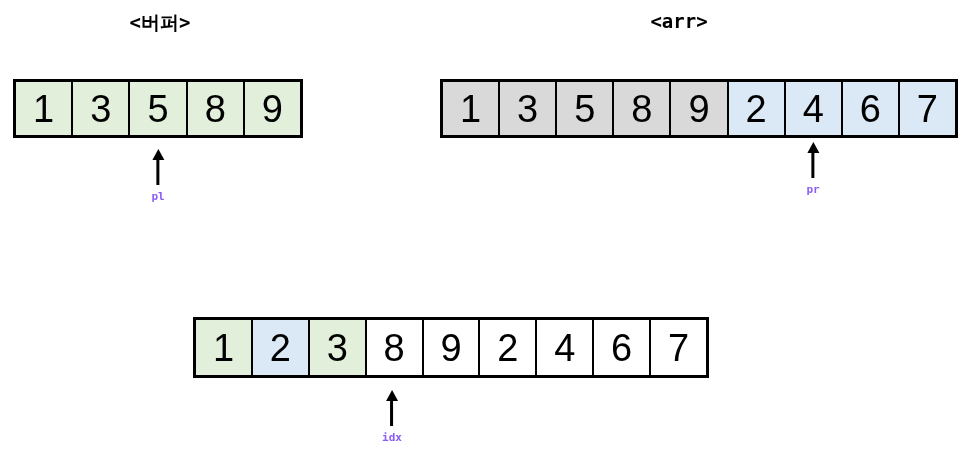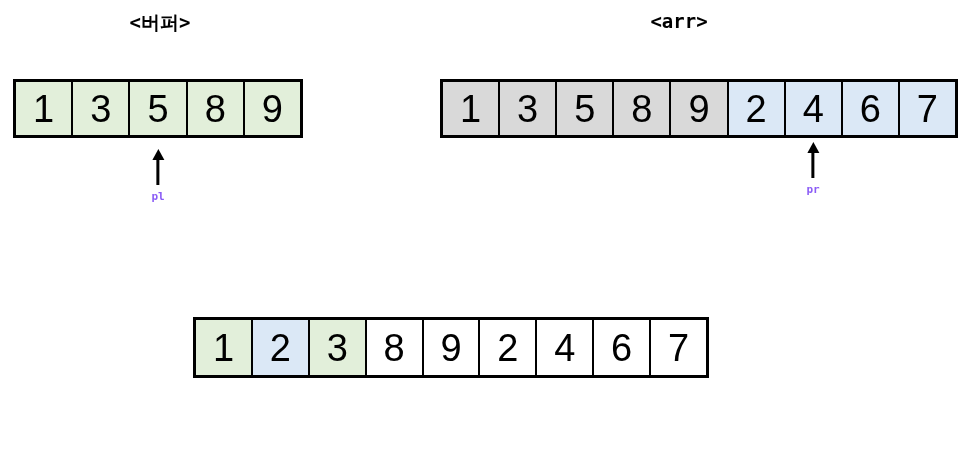--- a/index.html
+++ b/index.html
@@ -121,14 +121,21 @@
   </div>
 
   <div class="pointer" style="left:813px; top:142px;">
     <div class="arrow">
       <div class="arrow-head"></div>
       <div class="arrow-shaft"></div>
     </div>
     <div class="ptr-label">pr</div>
   </div>
 
+  <div class="pointer" style="left:392px; top:390px;">
+    <div class="arrow">
+      <div class="arrow-head"></div>
+      <div class="arrow-shaft"></div>
+    </div>
+    <div class="ptr-label">idx</div>
+  </div>
 
 </div>
 
 </body></html>

